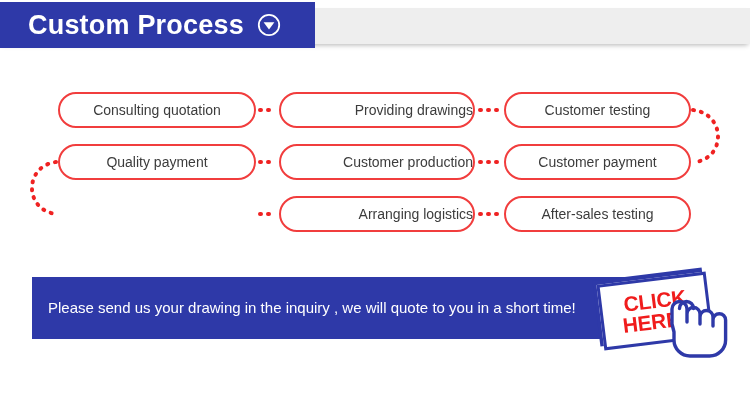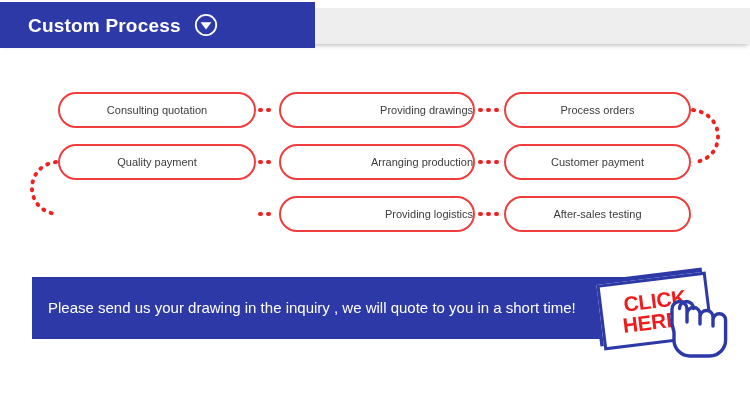--- a/index.html
+++ b/index.html
@@ -40,21 +40,21 @@
     width: 315px;
     height: 46px;
     background: #2e39a8;
     display: flex;
     align-items: center;
     padding-left: 28px;
     box-sizing: border-box;
   }
   .header-title {
     color: #ffffff;
-    font-size: 19px;
+    font-size: 27px;
     font-weight: bold;
     letter-spacing: 0.2px;
     line-height: 1;
     white-space: nowrap;
   }
   .header-chevron {
     margin-left: 13px;
     width: 24px;
     height: 24px;
     display: inline-block;
@@ -82,21 +82,21 @@
     height: 36px;
     border: 2px solid #f13d3d;
     border-radius: 18px;
     background: #ffffff;
     display: flex;
     align-items: center;
     justify-content: center;
     box-sizing: border-box;
   }
   .node-label {
-    font-size: 11px;
+    font-size: 14px;
     color: #3c3c3c;
     white-space: nowrap;
     line-height: 1;
   }
 
   
   .col-0 { left: 58px;  width: 198px; }
   .col-1 { left: 279px; width: 196px; justify-content: flex-end; }
   .col-2 { left: 504px; width: 187px; }
   
@@ -212,35 +212,35 @@
     </g>
   </svg>
 
   <div class="node col-0 row-0">
     <span class="node-label">Consulting quotation</span>
   </div>
   <div class="node col-1 row-0">
     <span class="node-label">Providing drawings</span>
   </div>
   <div class="node col-2 row-0">
-    <span class="node-label">Process orders</span>
+    <span class="node-label">Customer testing</span>
   </div>
 
   <div class="node col-0 row-1">
     <span class="node-label">Quality payment</span>
   </div>
   <div class="node col-1 row-1">
-    <span class="node-label">Arranging production</span>
+    <span class="node-label">Customer production</span>
   </div>
   <div class="node col-2 row-1">
     <span class="node-label">Customer payment</span>
   </div>
 
   <div class="node col-1 row-2">
-    <span class="node-label">Providing logistics</span>
+    <span class="node-label">Arranging logistics</span>
   </div>
   <div class="node col-2 row-2">
     <span class="node-label">After-sales testing</span>
   </div>
 
 </div>
 
 <div class="cta">
   <span class="cta-text">Please send us your drawing in the inquiry , we will quote to you in a short time!</span>
 </div>

